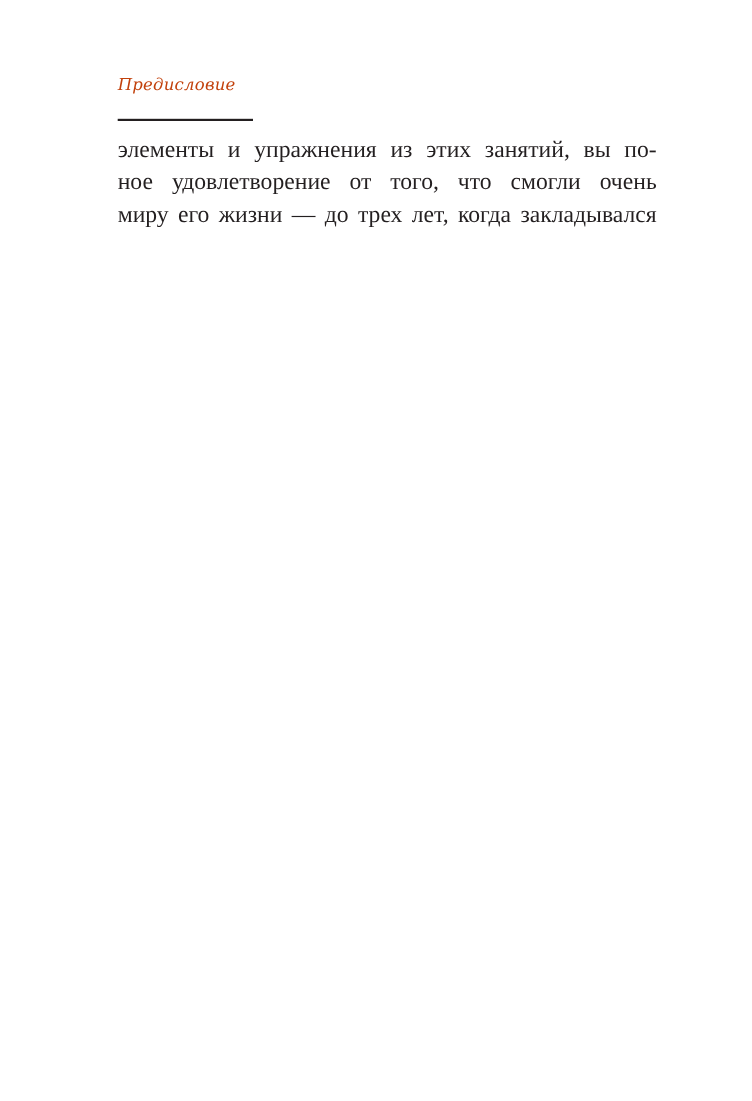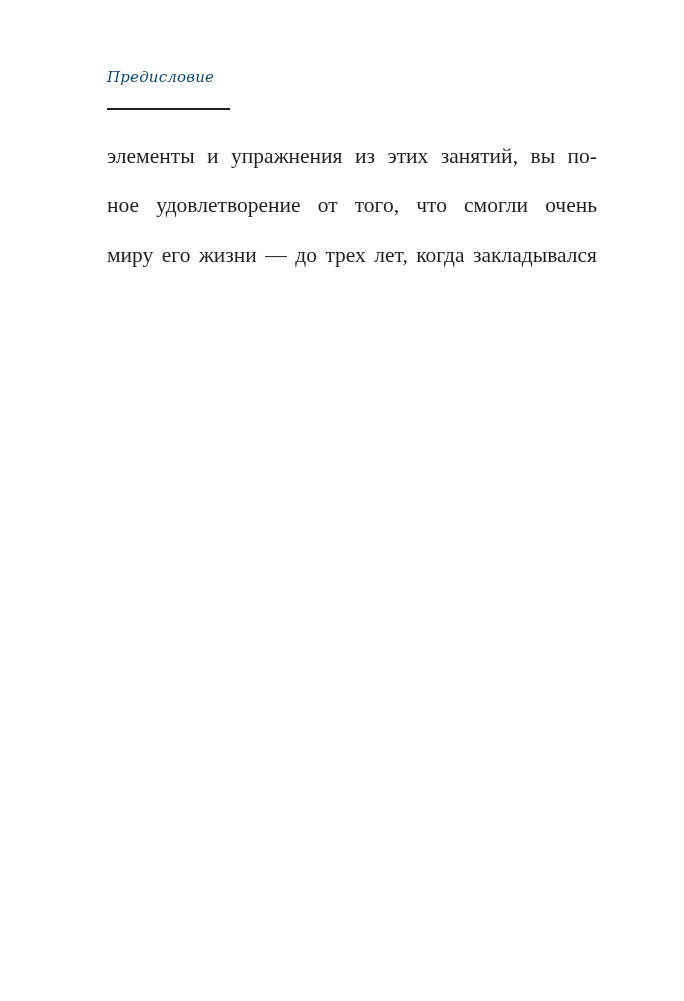--- a/index.html
+++ b/index.html
@@ -9,21 +9,21 @@
       position: relative;
       overflow: hidden;
       color: #231f20;
     }
     .running-head {
       position: absolute;
       left: 107px; top: 68px;
       font-family: "DejaVu Serif", serif;
       font-style: italic;
       font-size: 15px;
-      color: #0c4a6e;
+      color: #c2410c;
       letter-spacing: 0.2px;
     }
     .rule {
       position: absolute;
       left: 107px; top: 108px;
       width: 123px; height: 2px;
       background: #231f20;
     }
     .body-text {
       position: absolute;
@@ -32,21 +32,20 @@
       font-family: "Liberation Serif", serif;
       font-size: 21.5px;
       line-height: 29.3px;
     }
     .line {
       display: block;
       text-align: justify;
       text-align-last: justify;
       white-space: nowrap;
       height: 29.3px;
-      margin-top: 20px;
     }
     .line.last { text-align-last: left; }
   </style>
 </head>
 <body>
 
 <div class="running-head">Предисловие</div>
 <div class="rule"></div>
 
 <div class="body-text">

